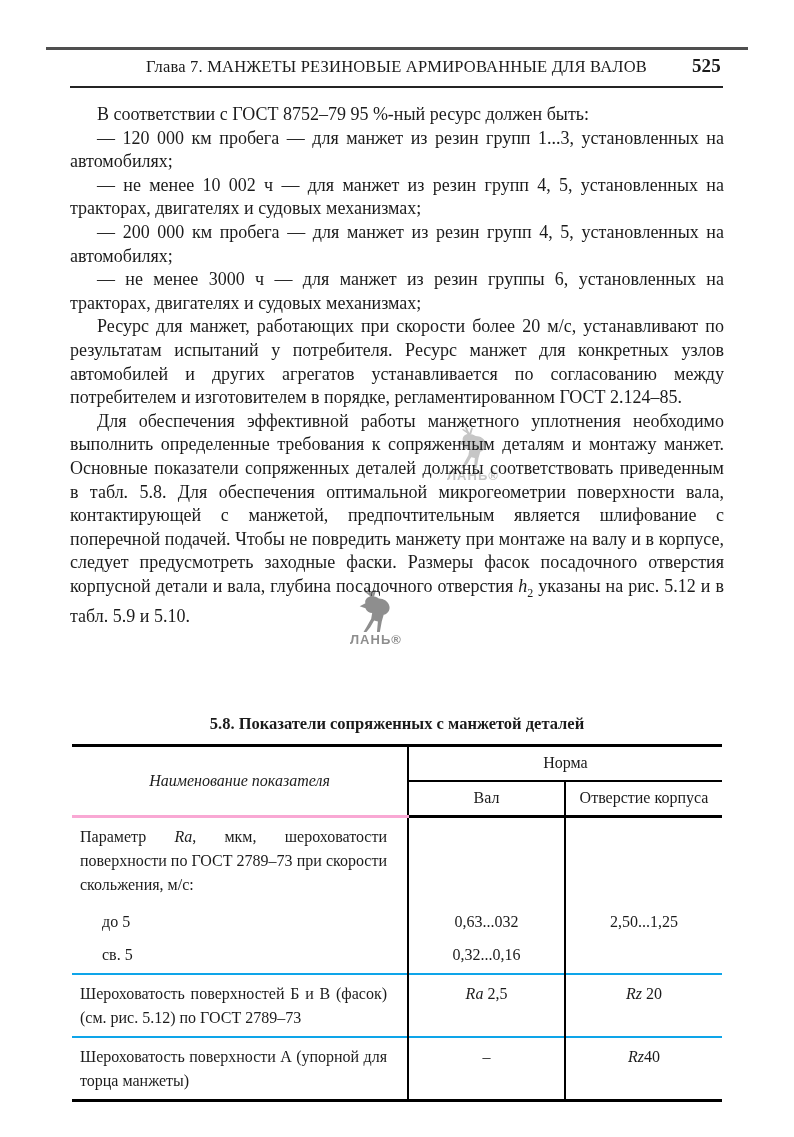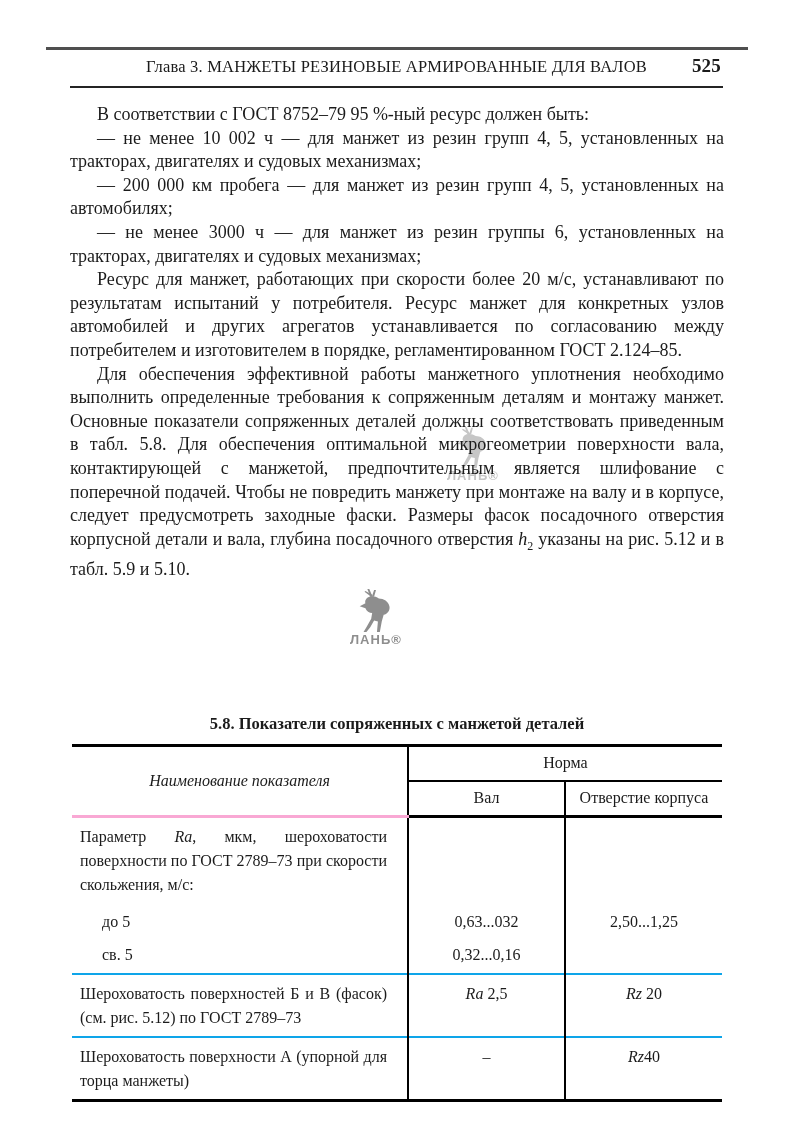--- a/index.html
+++ b/index.html
@@ -73,21 +73,21 @@
   .r1-val { height:33px; display:flex; align-items:flex-end; justify-content:center; }
 </style>
 </head>
 <body>
 
 <div class="page">
 
   <div class="top-rule"></div>
 
   <div class="running-head">
-    <span class="chapter">Глава 3. МАНЖЕТЫ РЕЗИНОВЫЕ АРМИРОВАННЫЕ ДЛЯ ВАЛОВ</span>
+    <span class="chapter">Глава 7. МАНЖЕТЫ РЕЗИНОВЫЕ АРМИРОВАННЫЕ ДЛЯ ВАЛОВ</span>
     <span class="pageno">525</span>
   </div>
   <div class="head-rule"></div>
 
   <div class="wm wm1">
     <svg viewBox="0 0 44 48" width="42" height="44">
       <g fill="currentColor">
         <path d="M16 9 L13 1 L15 1 L18 8 L20 2 L22 2 L20 9 Z"></path>
         <path d="M17 9 L10 4 L11 3 L18 7 Z"></path>
         <path d="M15 9 C12 10 10 13 11 16 L5 19 L11 21 C12 24 15 26 18 26 L17 32 L12 41 L9 46 L12 46 L16 41 L20 34 L24 35 L23 46 L26 46 L28 35 L30 28 C34 27 37 23 36 19 C35 14 30 11 25 11 C22 9 19 8 15 9 Z"></path>
@@ -101,20 +101,21 @@
         <path d="M16 9 L13 1 L15 1 L18 8 L20 2 L22 2 L20 9 Z"></path>
         <path d="M17 9 L10 4 L11 3 L18 7 Z"></path>
         <path d="M15 9 C12 10 10 13 11 16 L5 19 L11 21 C12 24 15 26 18 26 L17 32 L12 41 L9 46 L12 46 L16 41 L20 34 L24 35 L23 46 L26 46 L28 35 L30 28 C34 27 37 23 36 19 C35 14 30 11 25 11 C22 9 19 8 15 9 Z"></path>
       </g>
     </svg>
     <div class="wm-text">ЛАНЬ®</div>
   </div>
 
   <div class="body-text">
     <p>В соответствии с ГОСТ 8752–79 95 %-ный ресурс должен быть:</p>
+    <p>— 120 000 км пробега — для манжет из резин групп 1...3, установленных на автомобилях;</p>
     <p>— не менее 10 002 ч — для манжет из резин групп 4, 5, установленных на тракторах, двигателях и судовых механизмах;</p>
     <p>— 200 000 км пробега — для манжет из резин групп 4, 5, установленных на автомобилях;</p>
     <p>— не менее 3000 ч — для манжет из резин группы 6, установленных на тракторах, двигателях и судовых механизмах;</p>
     <p>Ресурс для манжет, работающих при скорости более 20 м/с, устанавливают по результатам испытаний у потребителя. Ресурс манжет для конкретных узлов автомобилей и других агрегатов устанавливается по согласованию между потребителем и изготовителем в порядке, регламентированном ГОСТ 2.124–85.</p>
     <p><span>Для обеспечения эффективной работы манжетного уплотнения необходимо выполнить определенные требования к сопряженным деталям и монтажу манжет. Основные показатели сопряженных деталей должны соответствовать приведенным в табл. 5.8. Для обеспечения оптимальной микрогеометрии поверхности вала, контактирующей с манжетой, предпочтительным является шлифование с поперечной подачей. Чтобы не повредить манжету при монтаже на валу и в корпусе, следует предусмотреть заходные фаски. Размеры фасок посадочного отверстия корпусной детали и вала, глубина посадочного отверстия </span><i>h</i><sub>2</sub><span> указаны на рис. 5.12 и в табл. 5.9 и 5.10.</span></p>
   </div>
 
   <div class="table-title">5.8. Показатели сопряженных с манжетой деталей</div>
 
   <table class="spec">

